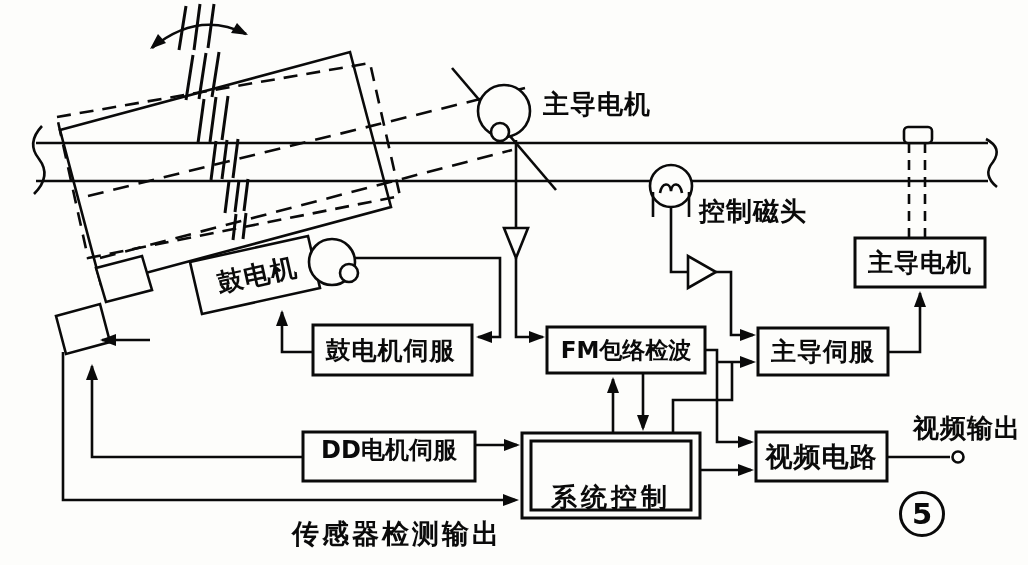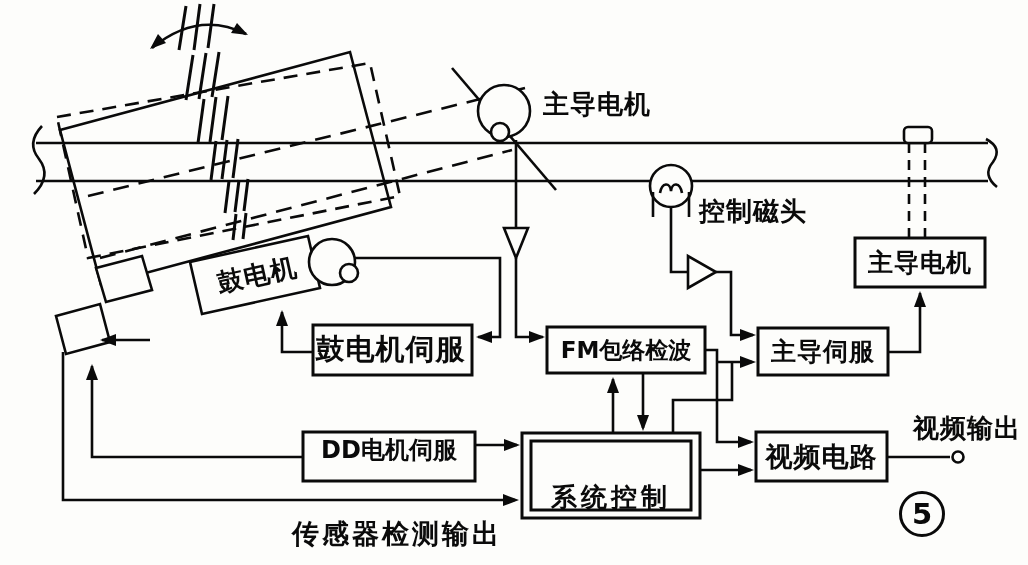--- a/index.html
+++ b/index.html
@@ -18,21 +18,21 @@
     position:absolute;display:flex;align-items:center;justify-content:center;
     font-weight:bold;color:#0a0a0a;white-space:nowrap;letter-spacing:1px;
   }
   
   .lbl-video-head{left:543px;top:90px;font-size:26px;}
   .lbl-control-head{left:699px;top:197px;font-size:26px;}
   .lbl-dd-motor{left:129px;top:326px;font-size:26px;letter-spacing:0;}
   .lbl-video-output{left:901px;top:414px;font-size:26px;margin-left:12px;}
   .lbl-sensor-output{left:292px;top:503px;font-size:27px;letter-spacing:3px;margin-top:16px;}
   
-  .b-drum-servo{left:313px;top:325px;width:155px;height:50px;font-size:29px;}
+  .b-drum-servo{left:313px;top:325px;width:155px;height:50px;font-size:25px;}
   .b-fm{left:547px;top:327px;width:158px;height:46px;font-size:23px;letter-spacing:0;}
   .b-capstan-servo{left:758px;top:328px;width:130px;height:47px;font-size:25px;}
   .b-capstan-motor{left:855px;top:238px;width:130px;height:49px;font-size:25px;}
   .b-dd-servo{left:303px;top:432px;width:172px;height:35px;font-size:24px;letter-spacing:0;}
   .b-system{left:522px;top:433px;width:178px;height:85px;font-size:26px;letter-spacing:4px;margin-top:22px;}
   .b-video-circuit{left:756px;top:432px;width:131px;height:49px;font-size:27px;}
   .b-drum-motor{
     left:196px;top:246px;width:122px;height:58px;font-size:26px;
     transform:rotate(-12.5deg);
   }

